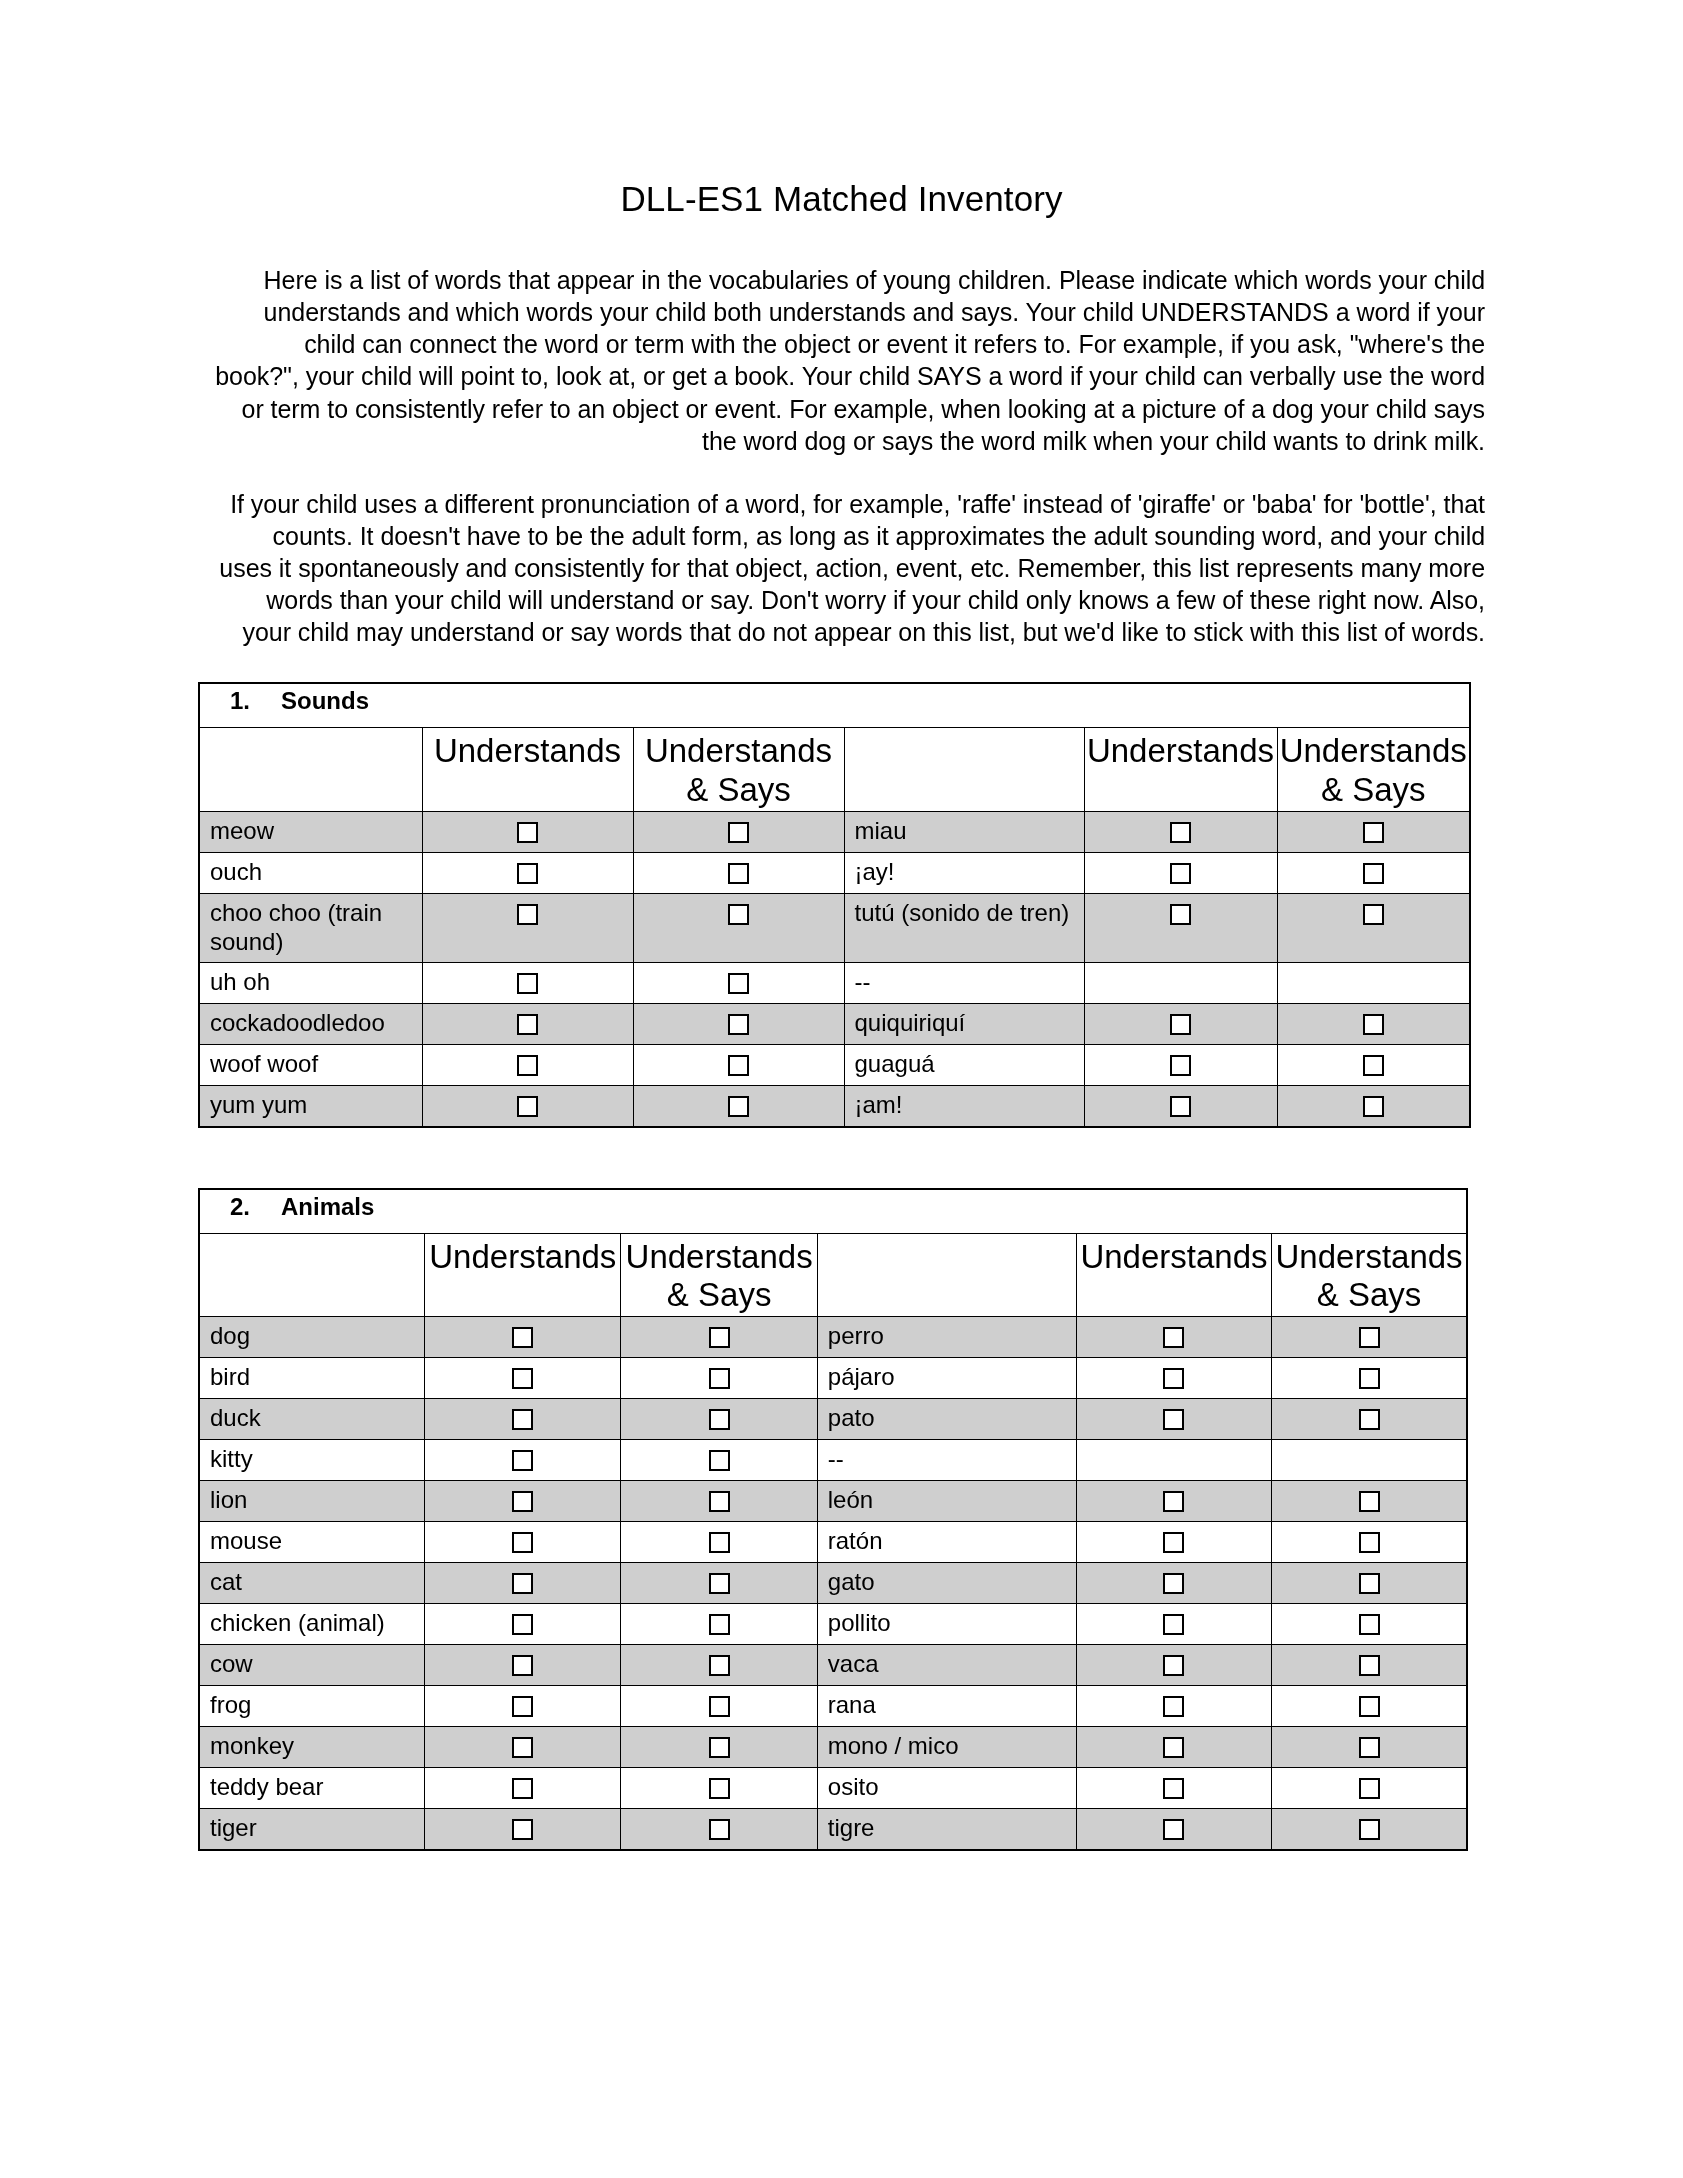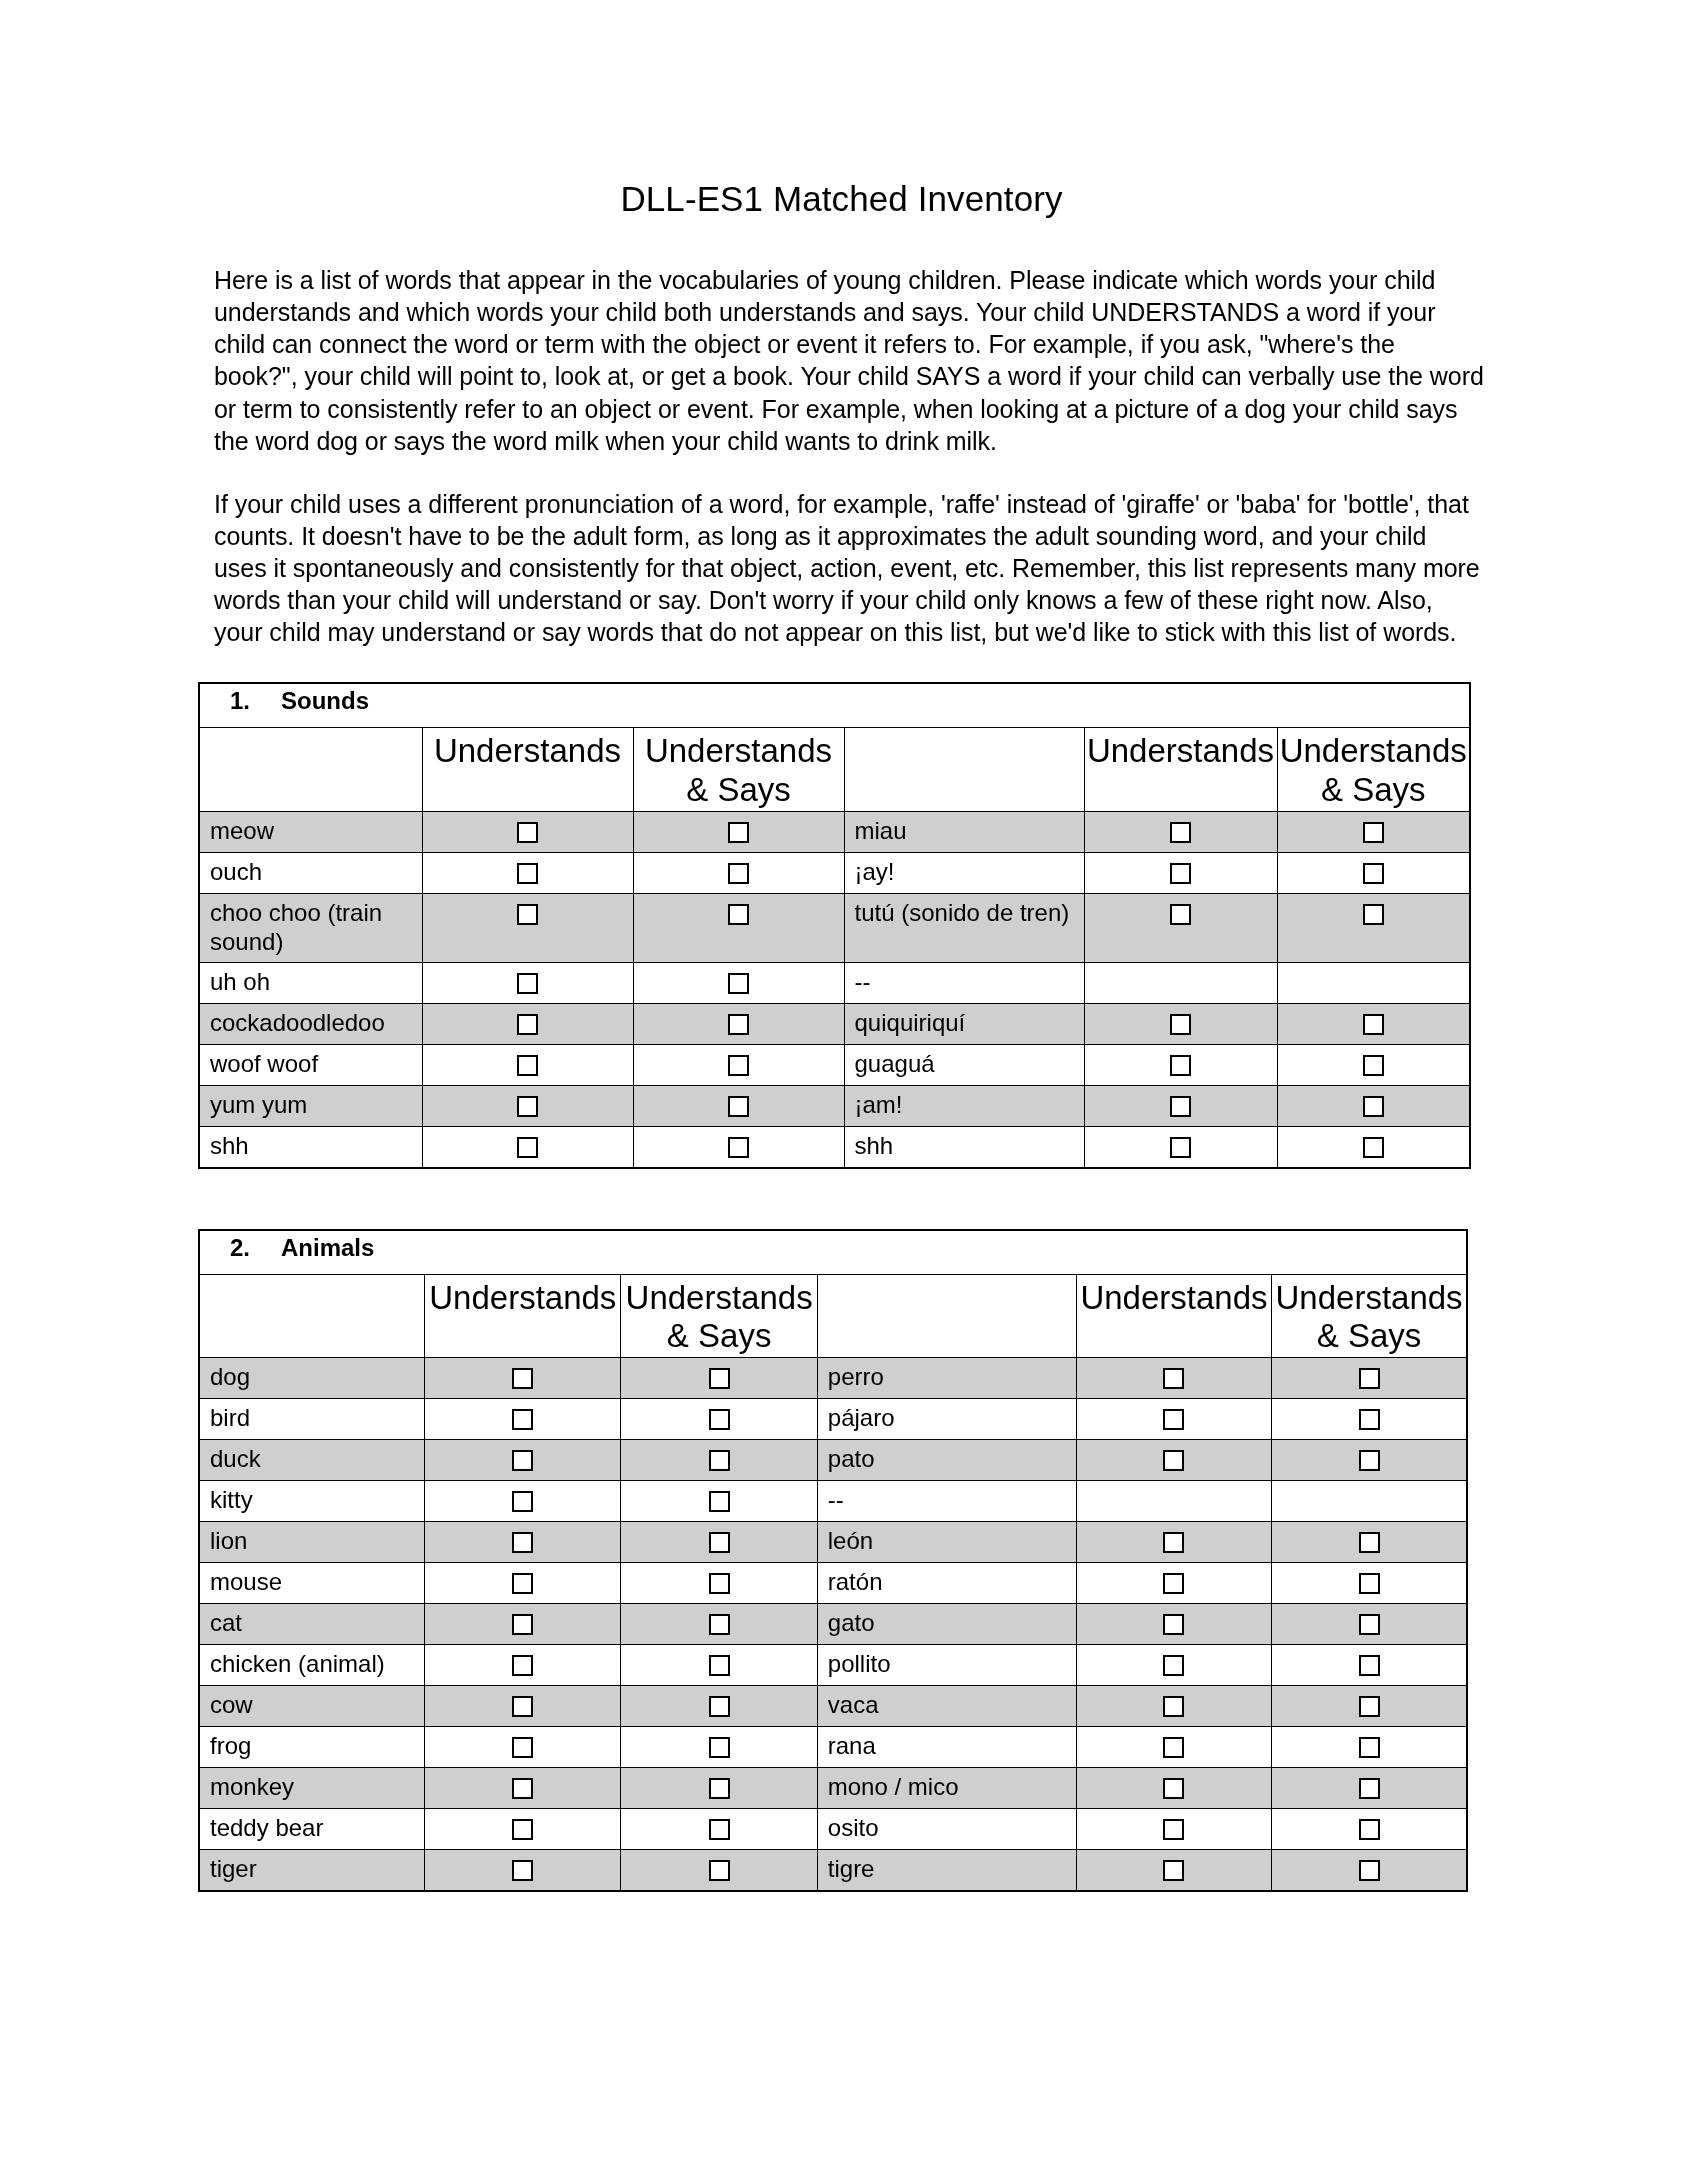--- a/index.html
+++ b/index.html
@@ -35,21 +35,21 @@
     font-size: 35px;
     line-height: 1.2;
     font-weight: normal;
     margin: 0 0 44px 0;
     letter-spacing: 0.1px;
   }
   .para {
     font-size: 25px;
     line-height: 1.285;
     margin: 0 0 31px 16px;
-    text-align: left;
+    text-align: right;
     letter-spacing: -0.05px;
   }
   .para:last-of-type { margin-bottom: 0; }
 
   .inv-table {
     border-collapse: collapse;
     width: 1270px;
     table-layout: fixed;
     border: 2.2px solid #000;
     margin-top: 34px;
@@ -191,28 +191,20 @@
               <td class="cell-box"><span class="chk"></span></td>
               <td class="cell-word">guaguá</td>
               <td class="cell-box"><span class="chk"></span></td>
               <td class="cell-box"><span class="chk"></span></td>
             </tr>
             <tr class="shaded">
               <td class="cell-word">yum yum</td>
               <td class="cell-box"><span class="chk"></span></td>
               <td class="cell-box"><span class="chk"></span></td>
               <td class="cell-word">¡am!</td>
-              <td class="cell-box"><span class="chk"></span></td>
-              <td class="cell-box"><span class="chk"></span></td>
-            </tr>
-            <tr>
-              <td class="cell-word">shh</td>
-              <td class="cell-box"><span class="chk"></span></td>
-              <td class="cell-box"><span class="chk"></span></td>
-              <td class="cell-word">shh</td>
               <td class="cell-box"><span class="chk"></span></td>
               <td class="cell-box"><span class="chk"></span></td>
             </tr>
           </tbody>
         </table>
         <div class="spacer"></div>
         <table class="inv-table">
           <colgroup>
             <col style="width: 223px;">
             <col style="width: 194px;">

